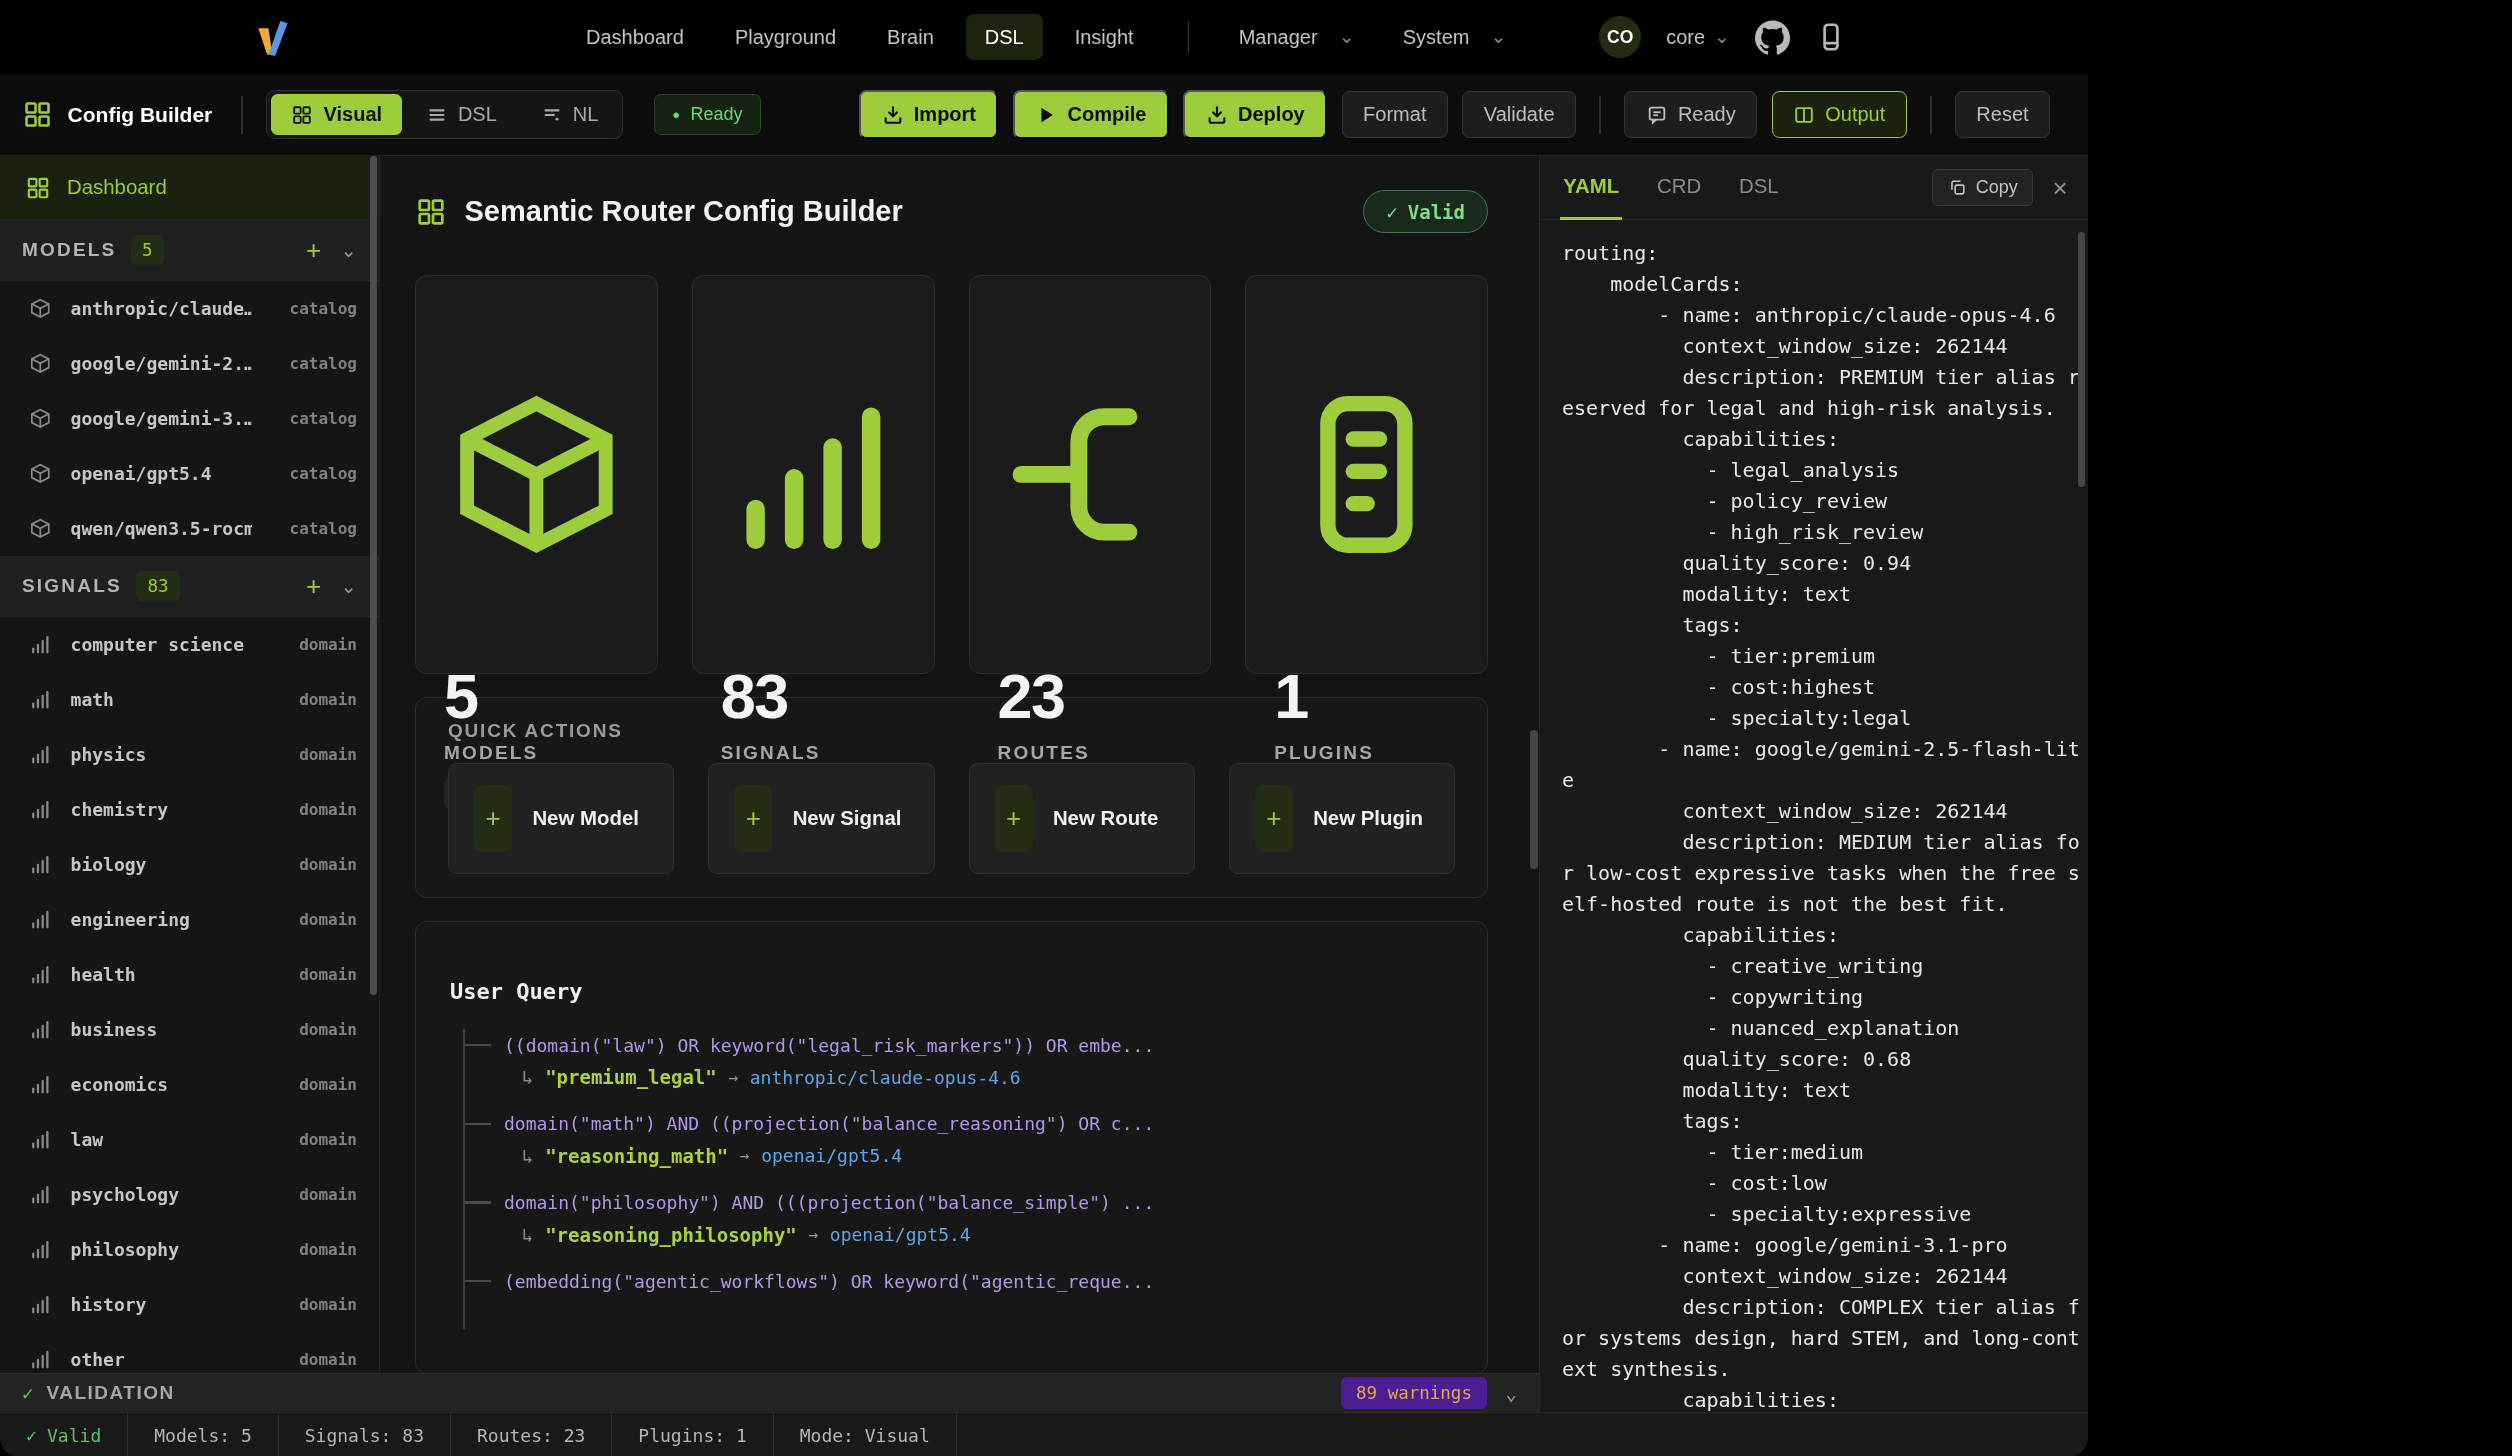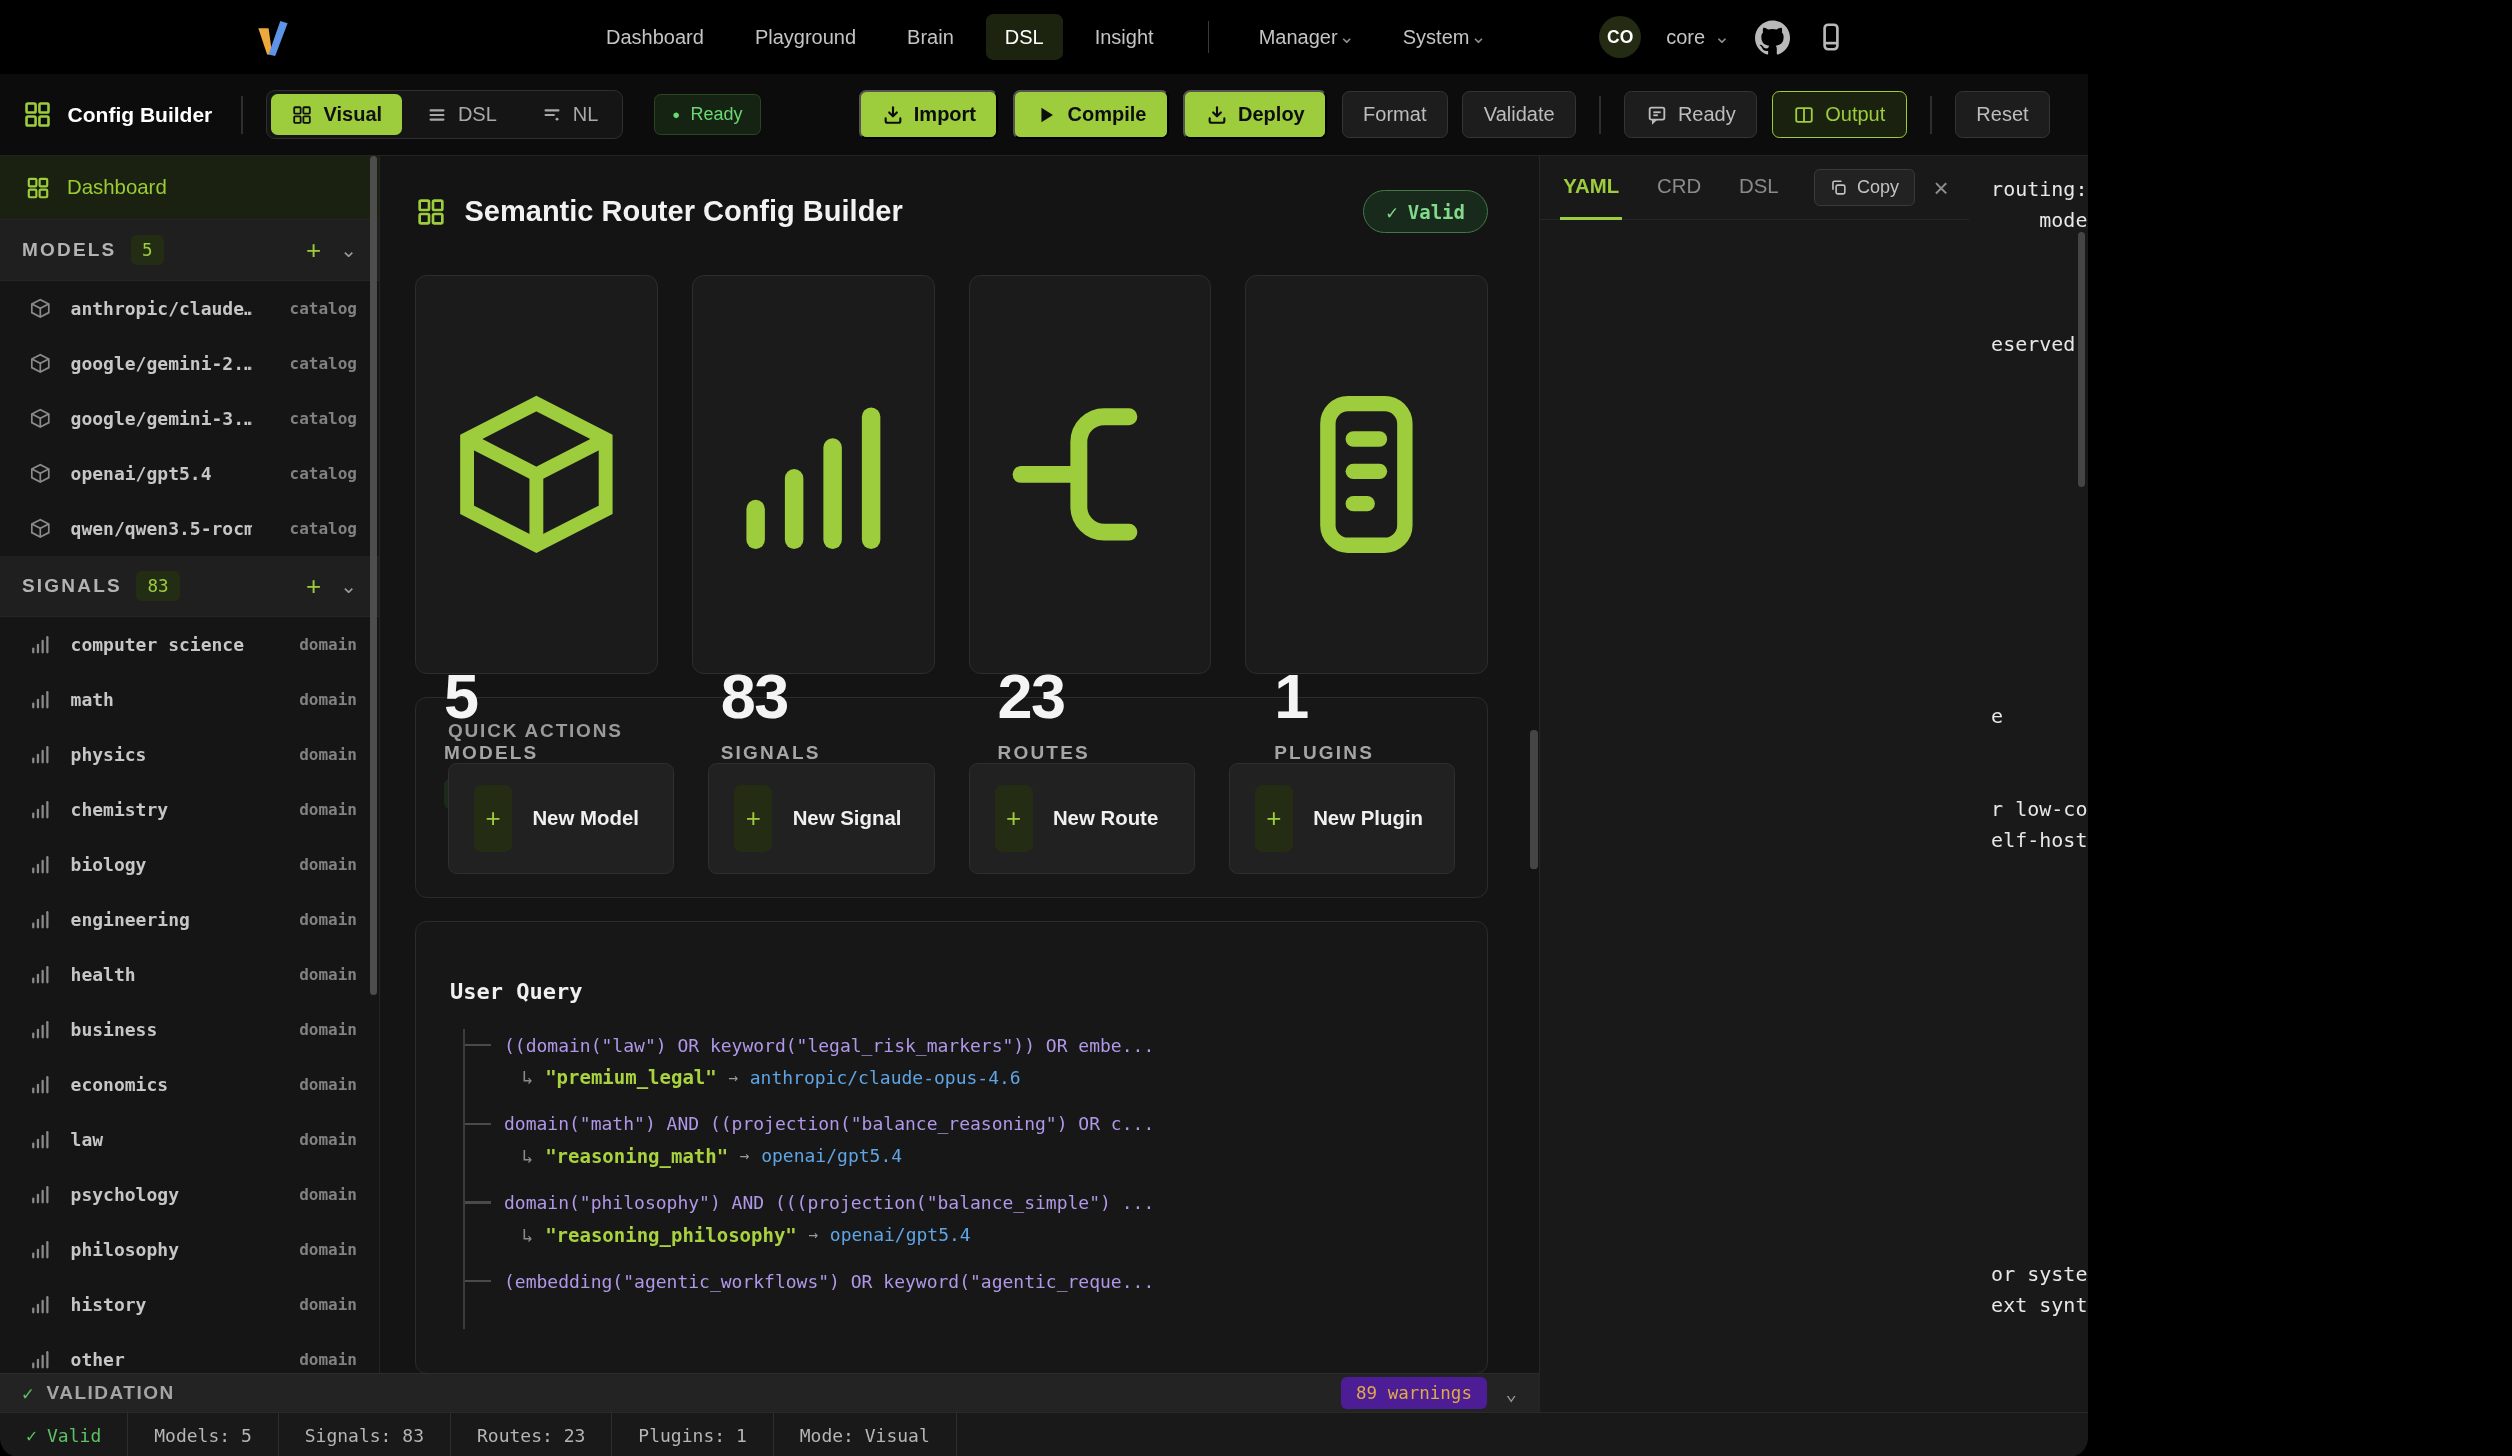--- a/index.html
+++ b/index.html
@@ -15,21 +15,21 @@
   svg { display:block; }
   .icon svg { width:100%; height:100%; }
 
   
   .topnav { height:74px; position:relative; background:#000; display:flex; align-items:center; justify-content:center; flex:none; }
   .brand { position:absolute; left:251px; top:17.5px; width:41px; height:41px; }
   .nav-center { display:flex; align-items:center; gap:13px; }
   .nav-item { color:#c4c4c4; font-size:20px; padding:11.7px 19px; border-radius:7.3px; cursor:pointer; }
   .nav-item.active { background:#1c2410; color:#fff; }
   .nav-divider { width:1.5px; height:32px; background:#3a3a3a; margin:0 22px; }
-  .nav-drop { display:flex; align-items:center; gap:1px; color:#c4c4c4; font-size:20px; padding:11.7px 14.6px; cursor:pointer; }
+  .nav-drop { display:flex; align-items:center; gap:21px; color:#c4c4c4; font-size:20px; padding:11.7px 14.6px; cursor:pointer; }
   .nav-drop .chev { color:#8f8f8f; font-size:19px; line-height:14.6px; }
   .acct { position:absolute; right:241px; top:0; height:74px; display:flex; align-items:center; gap:25px; }
   .avatar { width:42px; height:42px; border-radius:50%; background:#232c12; color:#fff; font-weight:bold;
             font-size:17.5px; display:flex; align-items:center; justify-content:center; }
   .acct-name { color:#c4c4c4; font-size:20px; display:flex; gap:9px; align-items:center; }
   .acct-name .chev { color:#8f8f8f; font-size:19px; line-height:14.6px; }
   .gh-icon { width:35px; height:35px; color:#b9b9b9; }
   .dev-icon { width:32px; height:32px; color:#b9b9b9; }
 
   
@@ -111,21 +111,21 @@
   .rm-tick { width:26px; height:2.2px; background:#4a4a4a; margin-right:13px; flex:none; }
   .rm-cond-txt { color:var(--purple); font-size:18px; white-space:nowrap; }
   .rm-sub { height:32px; display:flex; align-items:center; gap:11.7px; padding-left:57px; }
   .rm-hook { color:#8a8a8a; font-size:19px; }
   .rm-name { color:#a9d23f; font-size:19px; font-weight:bold; }
   .rm-arrow { color:#9a9a9a; font-size:16px; }
   .rm-model { color:var(--blue); font-size:18px; }
   .main-scroll { position:absolute; right:1.5px; top:574px; width:7.3px; height:139px; background:#454545; border-radius:3.6px; }
 
   
-  .rightpanel { width:549px; background:#191919; border-left:1.5px solid #262626; display:flex; flex-direction:row; position:relative; flex:none; }
+  .rightpanel { width:549px; background:#191919; border-left:1.5px solid #262626; display:flex; flex-direction:column; position:relative; flex:none; }
   .rp-tabs { height:64px; display:flex; align-items:center; padding:0 20.4px; border-bottom:1.5px solid #262626; flex:none; }
   .rp-tab { font-size:20.4px; color:#8a8a8a; height:64px; display:flex; align-items:center; padding:0 2.9px;
             margin-right:32px; cursor:pointer; border-bottom:3.6px solid transparent; }
   .rp-tab.active { color:var(--lime); font-weight:bold; border-bottom-color:var(--lime); }
   .rp-copy { margin-left:auto; display:flex; align-items:center; gap:8.8px; border:1.5px solid #3a3a3a; background:#222;
              color:#c2c2c2; border-radius:5.8px; padding:7.3px 14.6px; font-size:18px; cursor:pointer; }
   .rp-copy .icon { width:19px; height:19px; }
   .rp-close { margin-left:19px; color:#8f8f8f; font-size:26px; cursor:pointer; line-height:22px; }
   .rp-code { flex:1; overflow:hidden; padding:17.5px 13px 0 22px; color:#e8e8e8; font-size:20px; line-height:31px;
              white-space:pre; }

